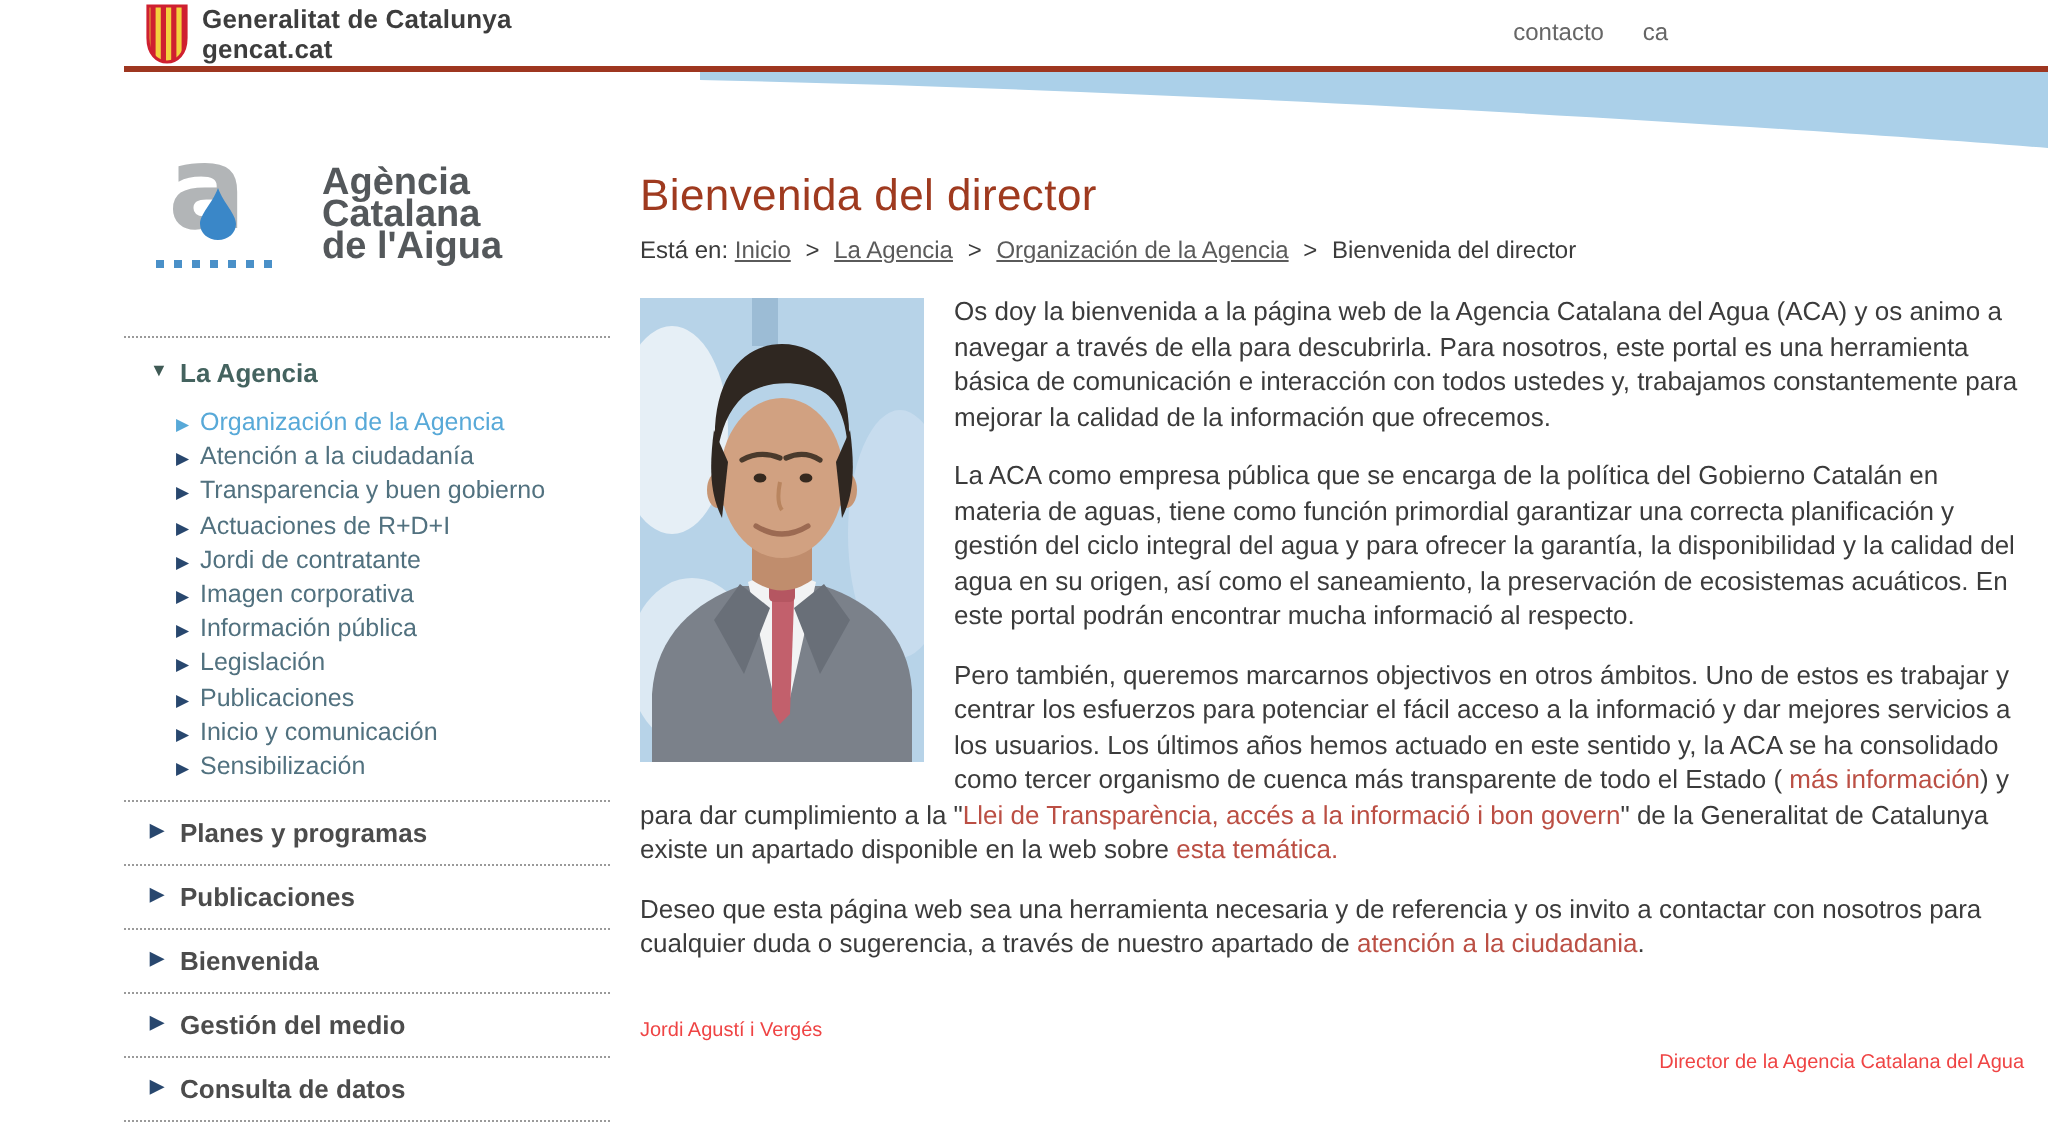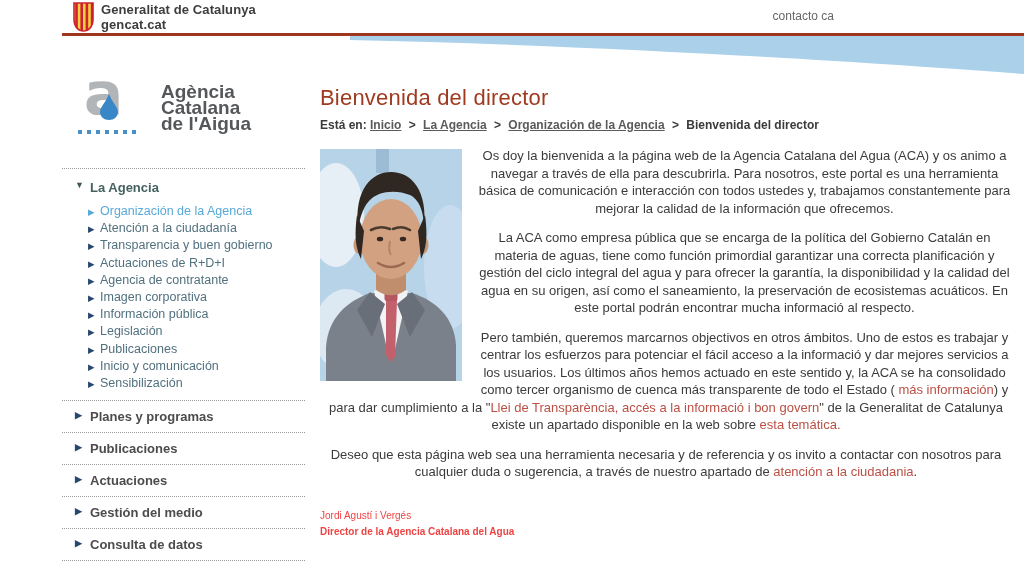--- a/index.html
+++ b/index.html
@@ -6,21 +6,21 @@
   html,body { width:1024px; height:570px; background:#fff; overflow:hidden;
               font-family:"Liberation Sans", sans-serif; position:relative; }
 
   
   .gc-header { position:absolute; top:0; left:0; width:836px; height:36px; background:#fff; z-index:5; }
   .gc-shield { position:absolute; left:72px; top:2px; width:23px; height:30px; }
   .gc-brand  { position:absolute; left:101px; top:2px; font-size:13px; font-weight:bold;
                color:#3d3d3d; line-height:15px; letter-spacing:.1px; }
   .gc-rule   { position:absolute; left:62px; top:33px; width:962px; height:3px; background:#9e3620; }
   .gc-nav    { position:absolute; right:2px; top:9px; font-size:12px; color:#666; }
-  .gc-nav span { margin-left:0; cursor:pointer; }
+  .gc-nav span { margin-left:16px; cursor:pointer; }
 
   
   .wave { position:absolute; left:350px; top:36px; width:674px; height:42px; z-index:1; }
 
   
   .aca-logo { position:absolute; left:76px; top:68px; width:230px; height:70px; }
   .aca-glyph { position:absolute; left:2px; top:2px; width:62px; height:58px; }
   .aca-glyph .letter { font-family:"DejaVu Sans", sans-serif; font-weight:bold; font-size:58px;
                        color:#b2b5b7; line-height:52px; position:absolute; left:6px; top:-2px; }
   .aca-drop { position:absolute; left:22px; top:24px; width:18px; height:26px; }
@@ -41,29 +41,29 @@
   .side-list li .arr { position:absolute; left:26px; top:2px; font-size:8.5px; color:#28476e; }
   .side-list li.active { color:#58a9d8; }
   .side-list li.active .arr { color:#58a9d8; }
   .side-row { position:relative; padding:8px 0 8px 28px; font-size:13px; font-weight:bold;
               color:#4c4c4c; cursor:pointer; }
   .side-row .arr { position:absolute; left:13px; top:9px; font-size:9px; color:#28476e; }
 
   
   .main { position:absolute; left:320px; top:85px; width:692px; z-index:2; }
   .page-title { font-size:22px; font-weight:400; color:#9f3a1f; letter-spacing:.2px; }
-  .crumbs { margin-top:7px; font-size:12px; color:#3b3b3b;font-weight:bold; }
+  .crumbs { margin-top:7px; font-size:12px; color:#3b3b3b; }
   .crumbs a { color:#5a5a5a; text-decoration:underline; cursor:pointer; }
   .crumbs .sep { margin:0 4px; color:#3b3b3b; }
   .body-copy { margin-top:15px; font-size:13px; line-height:17.5px; color:#3b3b3b; }
   .photo { float:left; width:142px; height:232px; margin:2px 15px 6px 0; display:block; }
-  .body-copy p { margin:0 0 12px 0;text-align:center; }
+  .body-copy p { margin:0 0 12px 0; }
   .link-red { color:#bb4f44; cursor:pointer; }
   .signature { margin-top:27px; font-size:10px; line-height:16px; color:#ef4444; }
-  .signature .role { font-weight:bold; margin-top:0px; }
+  .signature .role { font-weight:normal; margin-top:0px;text-align:right; }
 </style>
 </head>
 <body>
 
 <div class="gc-header">
   <svg class="gc-shield" viewBox="0 0 23 30">
     <defs>
         <clipPath id="sh">
           <path d="M2 1 H21 V17 C21 25 16.5 29 11.5 29 C6.5 29 2 25 2 17 Z"></path>
         </clipPath>
@@ -120,35 +120,35 @@
   <div class="side-section-head">
     <span class="tri">▼</span>
     <span class="lbl">La Agencia</span>
   </div>
 
   <ul class="side-list">
     <li class="active"><span class="arr">▶</span><span>Organización de la Agencia</span></li>
     <li><span class="arr">▶</span><span>Atención a la ciudadanía</span></li>
     <li><span class="arr">▶</span><span>Transparencia y buen gobierno</span></li>
     <li><span class="arr">▶</span><span>Actuaciones de R+D+I</span></li>
-    <li><span class="arr">▶</span><span>Agencia de contratante</span></li>
+    <li><span class="arr">▶</span><span>Jordi de contratante</span></li>
     <li><span class="arr">▶</span><span>Imagen corporativa</span></li>
     <li><span class="arr">▶</span><span>Información pública</span></li>
     <li><span class="arr">▶</span><span>Legislación</span></li>
     <li><span class="arr">▶</span><span>Publicaciones</span></li>
     <li><span class="arr">▶</span><span>Inicio y comunicación</span></li>
     <li><span class="arr">▶</span><span>Sensibilización</span></li>
   </ul>
 
   <div class="dotted"></div>
   <div class="side-row"><span class="arr">▶</span><span>Planes y programas</span></div>
   <div class="dotted"></div>
   <div class="side-row"><span class="arr">▶</span><span>Publicaciones</span></div>
   <div class="dotted"></div>
-  <div class="side-row"><span class="arr">▶</span><span>Actuaciones</span></div>
+  <div class="side-row"><span class="arr">▶</span><span>Bienvenida</span></div>
   <div class="dotted"></div>
   <div class="side-row"><span class="arr">▶</span><span>Gestión del medio</span></div>
   <div class="dotted"></div>
   <div class="side-row"><span class="arr">▶</span><span>Consulta de datos</span></div>
   <div class="dotted"></div>
   <div class="side-row"><span>Canon y otros tributos</span></div>
 
 </div>
 
 <div class="main">

